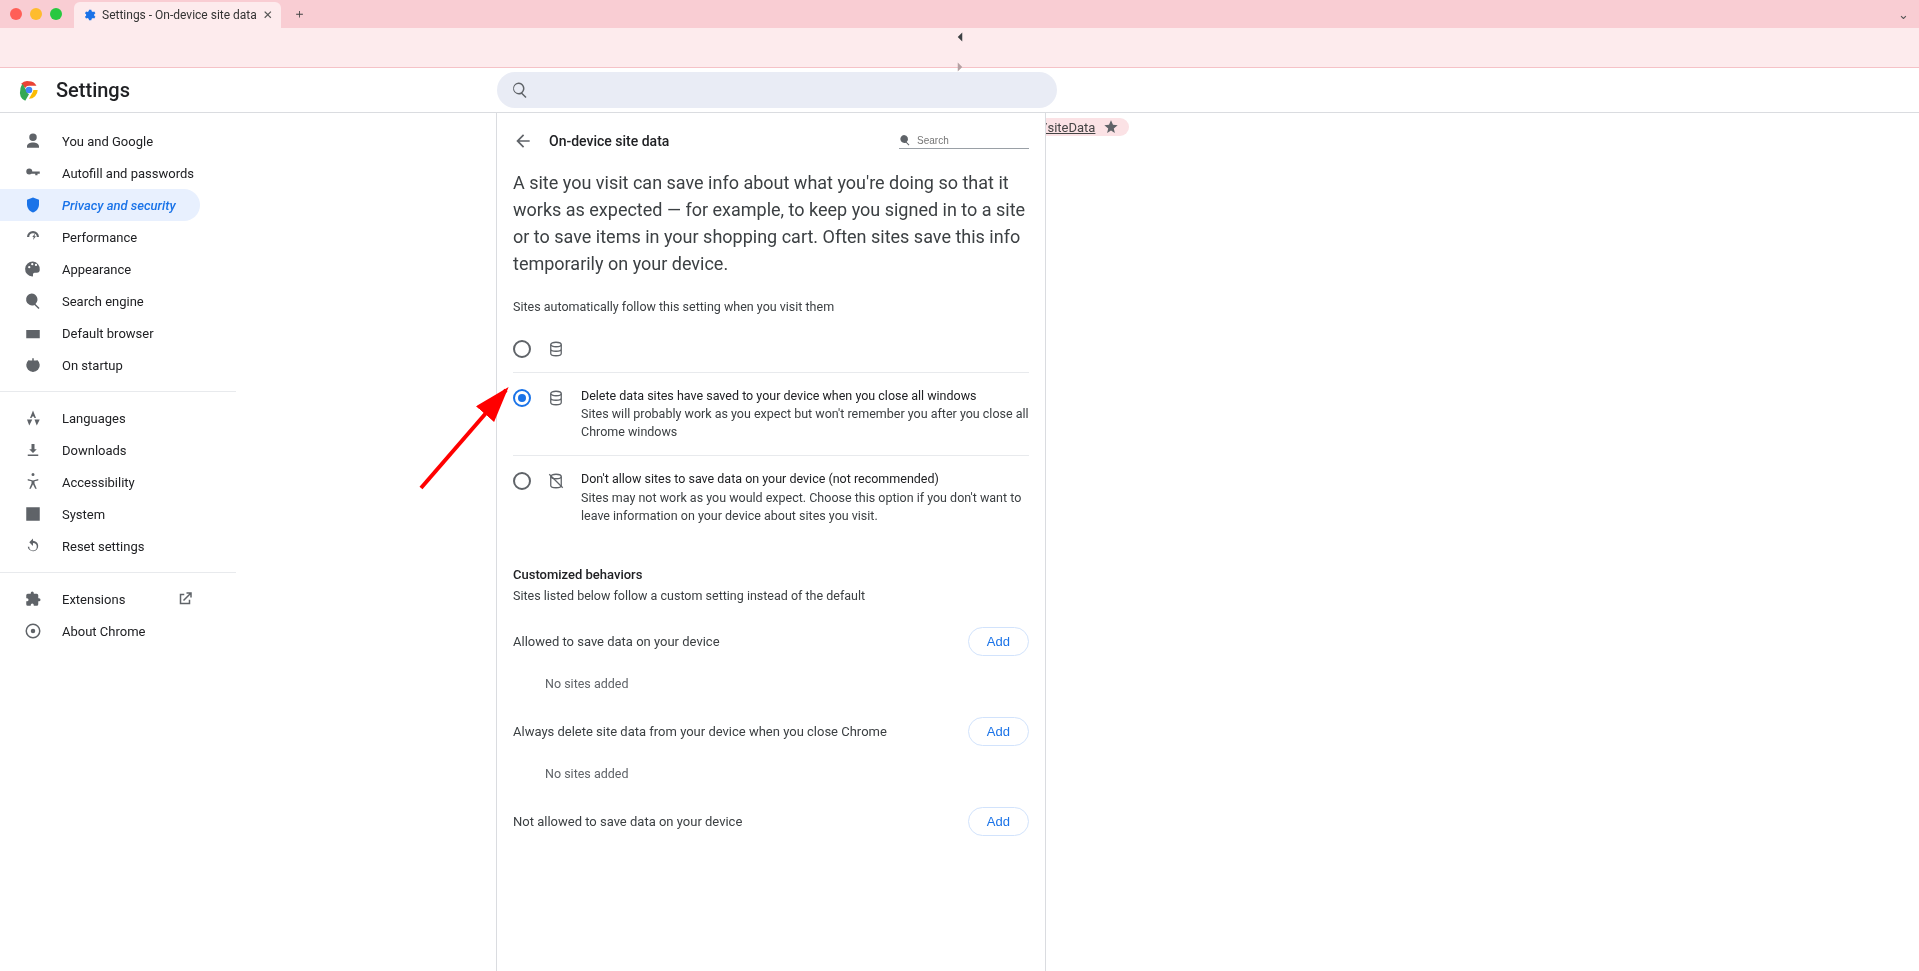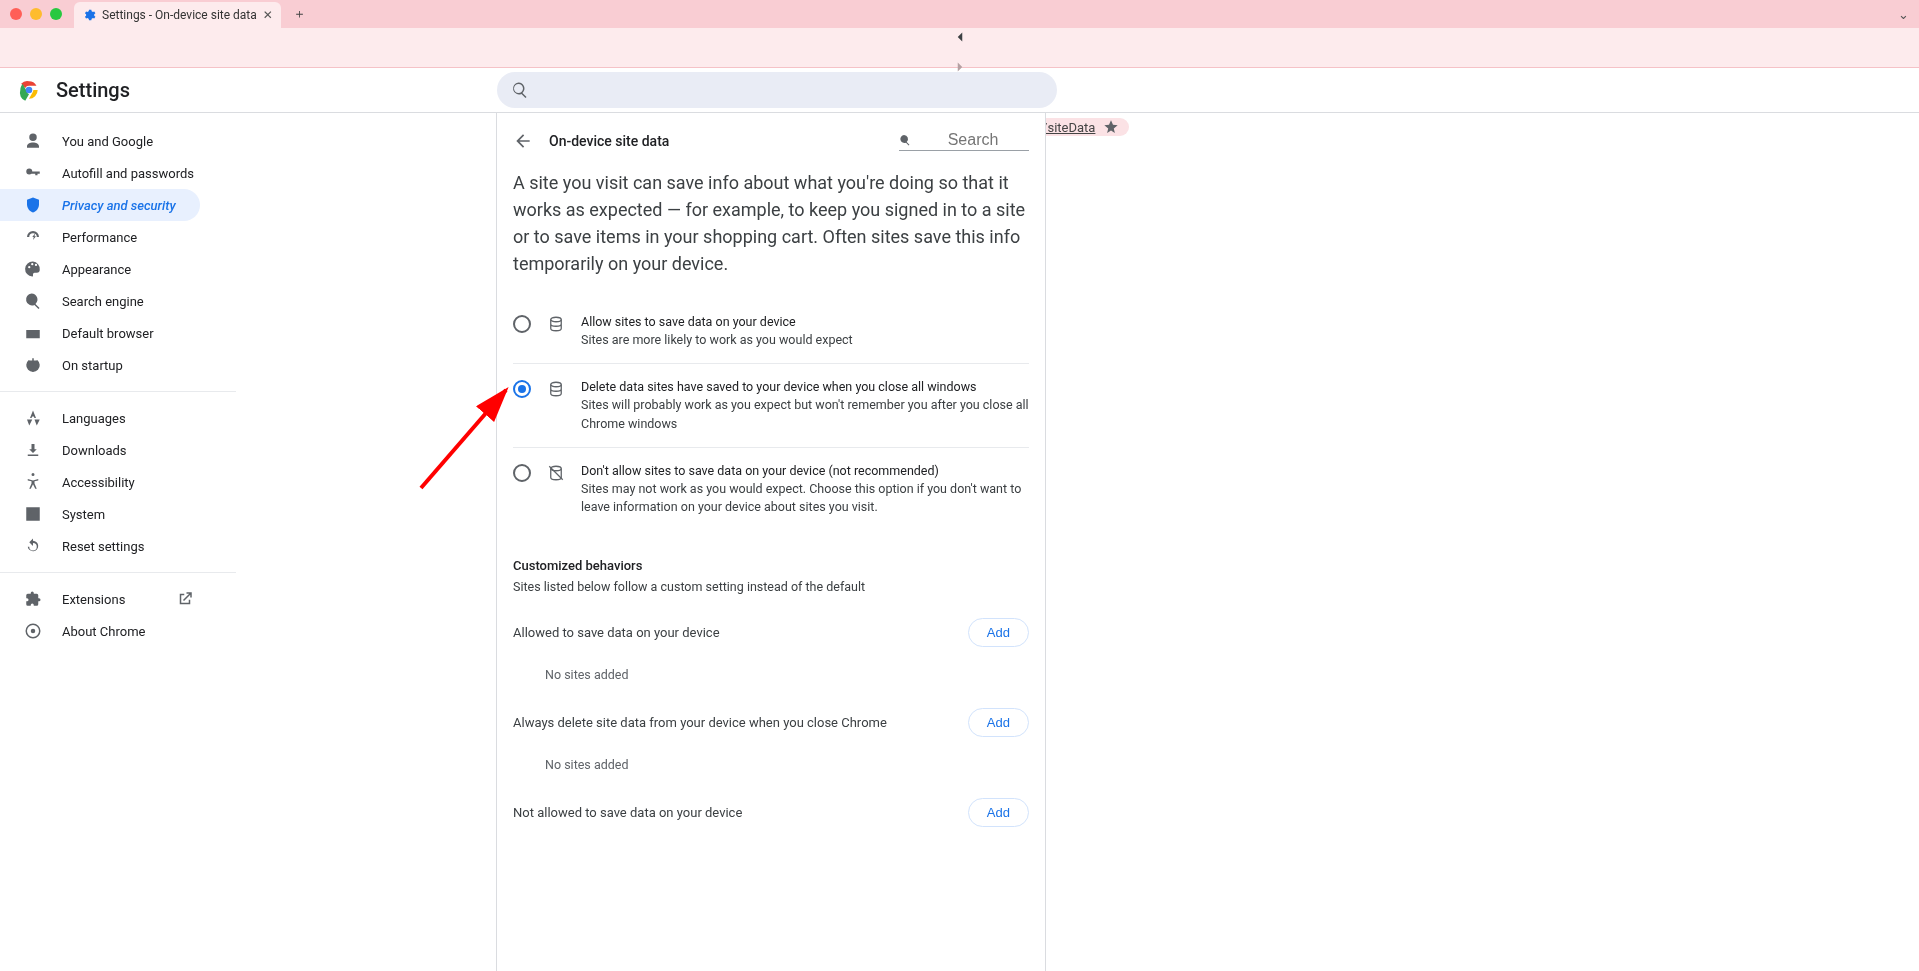--- a/index.html
+++ b/index.html
@@ -45,21 +45,21 @@
 .side-item .ext-icon{margin-left:auto;margin-right:6px;}
 
 
 .contentcol{flex:1;display:flex;justify-content:flex-start;overflow-y:auto;position:relative;}
 .card{width:550px;background:#fff;border-left:1px solid #dadce0;border-right:1px solid #dadce0;padding:0 0 40px 0;margin-left:250px;}
 .card-inner{padding:0 16px 0 16px;}
 .cardhead{display:flex;align-items:center;gap:16px;padding:18px 0 18px 0;}
 .cardhead .back{cursor:pointer;color:#5f6368;width:20px;height:20px;}
 .cardhead .title{font-size:14px;font-weight:500;}
 .cardhead .searchmini{margin-left:auto;display:flex;align-items:center;gap:6px;border-bottom:1px solid #9aa0a6;width:130px;padding-bottom:1px;}
-.cardhead .searchmini input{border:0;outline:0;width:100%;font-size:16px;text-align:center;}
+.cardhead .searchmini input{border:0;outline:0;width:100%;font-size:10px;}
 .intro{font-size:18px;color:#3c4043;line-height:1.5;margin-bottom:22px;}
 .sectitle{font-size:13px;font-weight:500;margin-top:16px;margin-bottom:6px;}
 .secsub{font-size:12.5px;color:#3c4043;margin-bottom:10px;}
 .radiolist{display:flex;flex-direction:column;}
 .radioitem{display:flex;align-items:flex-start;gap:16px;padding:14px 0;border-bottom:1px solid #e8eaed;}
 .radioitem:last-child{border-bottom:none;}
 .radiocircle{width:18px;height:18px;border:2px solid #5f6368;border-radius:50%;flex-shrink:0;margin-top:2px;cursor:pointer;position:relative;}
 .radiocircle.checked{border-color:#1a73e8;}
 .radiocircle.checked::after{content:"";position:absolute;left:3px;top:3px;width:8px;height:8px;border-radius:50%;background:#1a73e8;}
 .radioicon{width:18px;height:18px;color:#5f6368;flex-shrink:0;margin-top:2px;}
@@ -276,29 +276,29 @@
         <div class="title">On-device site data</div>
         <div class="searchmini">
           <svg viewBox="0 0 24 24" width="14" height="14">
                 <path fill="#5f6368" d="M10 2a8 8 0 015.3 13.9l5.4 5.4-1.4 1.4-5.4-5.4A8 8 0 1110 2z"></path>
               </svg>
           <input placeholder="Search" style="">
         </div>
       </div>
       <div class="intro">A site you visit can save info about what you're doing so that it works as expected — for example, to keep you signed in to a site or to save items in your shopping cart. Often sites save this info temporarily on your device.</div>
 
+      <div class="secsub">Sites automatically follow this setting when you visit them</div>
 
       <div class="radiolist">
         <div class="radioitem">
           <div class="radiocircle"></div>
           <svg class="radioicon" viewBox="0 0 24 24">
                 <ellipse cx="12" cy="6" rx="7" ry="3" fill="none" stroke="currentColor" stroke-width="1.7"></ellipse>
                 <path fill="none" stroke="currentColor" stroke-width="1.7" d="M5 6v12c0 1.7 3.1 3 7 3s7-1.3 7-3V6M5 12c0 1.7 3.1 3 7 3s7-1.3 7-3"></path>
               </svg>
-          <div class="radiotxt"><span class="prim">Allow sites to save data on your device</span><br><span>Sites are more likely to work as you would expect</span></div>
         </div>
         <div class="radioitem">
           <div class="radiocircle checked"></div>
           <svg class="radioicon" viewBox="0 0 24 24">
                 <ellipse cx="12" cy="6" rx="7" ry="3" fill="none" stroke="currentColor" stroke-width="1.7"></ellipse>
                 <path fill="none" stroke="currentColor" stroke-width="1.7" d="M5 6v12c0 1.7 3.1 3 7 3s7-1.3 7-3V6M5 12c0 1.7 3.1 3 7 3s7-1.3 7-3"></path>
               </svg>
           <div class="radiotxt"><span class="prim">Delete data sites have saved to your device when you close all windows</span><br><span>Sites will probably work as you expect but won't remember you after you close all Chrome windows</span></div>
         </div>
         <div class="radioitem">

